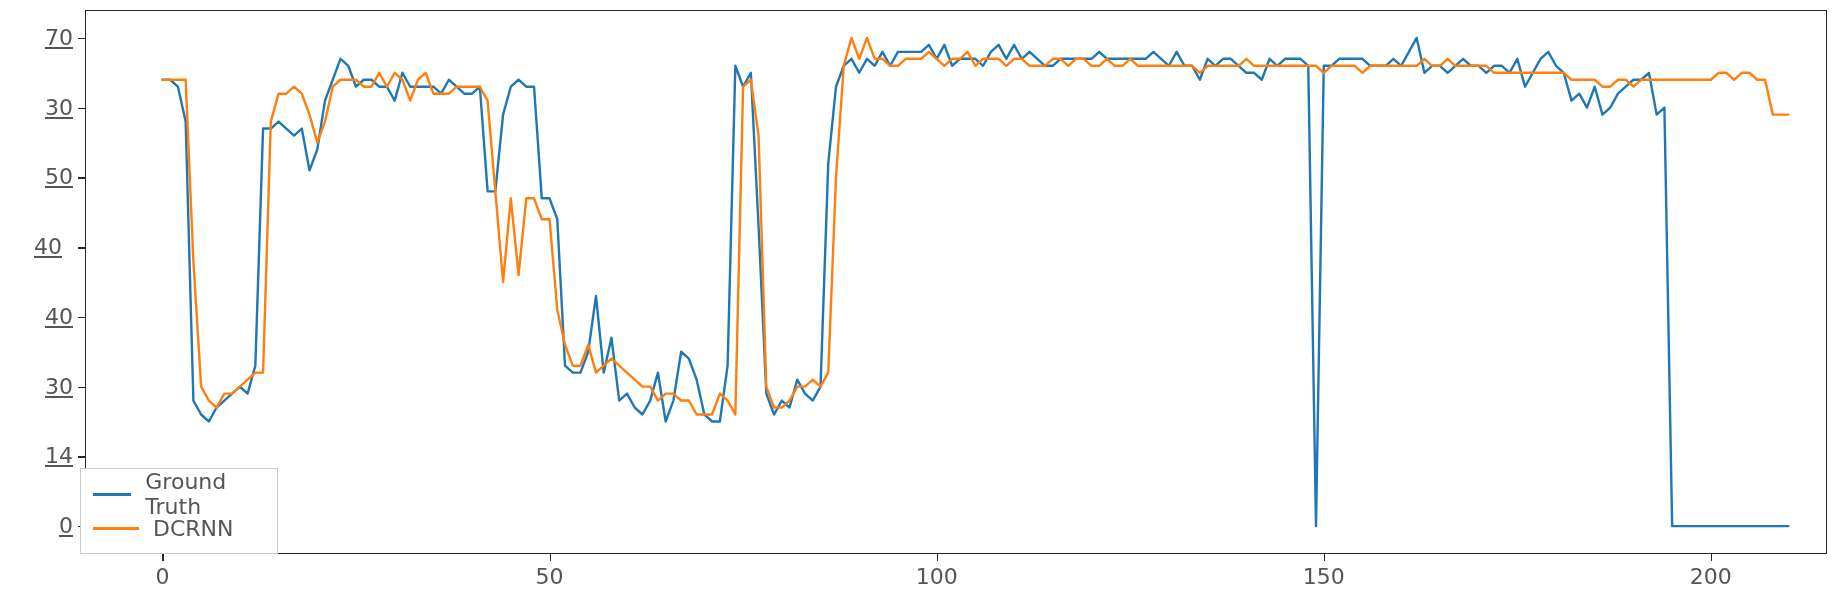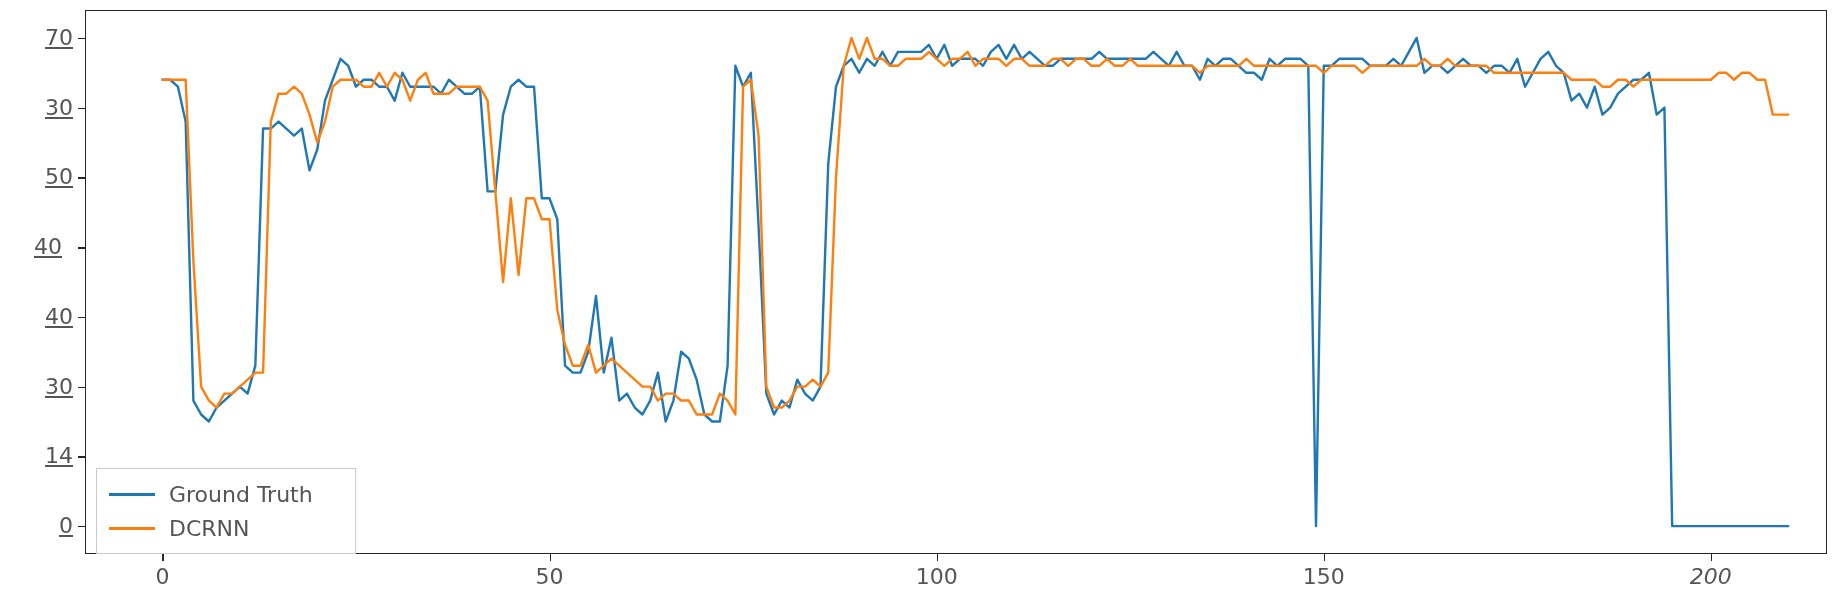--- a/index.html
+++ b/index.html
@@ -105,24 +105,24 @@
   <div id="xticks">
       <div class="tick-mark" style="left: 162.422px; top: 554px; width: 1.4px; height: 7px;"></div>
       <div class="tick-label xtick-label" style="left: 162.422px; top: 564px;">0</div>
       <div class="tick-mark" style="left: 549.533px; top: 554px; width: 1.4px; height: 7px;"></div>
       <div class="tick-label xtick-label" style="left: 549.533px; top: 564px;">50</div>
       <div class="tick-mark" style="left: 936.644px; top: 554px; width: 1.4px; height: 7px;"></div>
       <div class="tick-label xtick-label" style="left: 936.644px; top: 564px;">100</div>
       <div class="tick-mark" style="left: 1323.76px; top: 554px; width: 1.4px; height: 7px;"></div>
       <div class="tick-label xtick-label" style="left: 1323.76px; top: 564px;">150</div>
       <div class="tick-mark" style="left: 1710.87px; top: 554px; width: 1.4px; height: 7px;"></div>
-      <div class="tick-label xtick-label" style="left: 1710.87px; top: 564px; font-style: italic;">200</div>
+      <div class="tick-label xtick-label" style="left: 1710.87px; top: 564px;">200</div>
     </div>
 
-  <div class="legend-box" style="left:96px; top:468px; width:260px;">
+  <div class="legend-box" style="left:80px; top:468px; width:198px;">
     <div class="legend-row">
       <div class="legend-swatch" style="border-top-color:#1f77b4"></div>
       <div class="legend-text">Ground Truth</div>
     </div>
     <div class="legend-row">
       <div class="legend-swatch" style="border-top-color:#ff7f0e"></div>
       <div class="legend-text">DCRNN</div>
     </div>
   </div>
 

